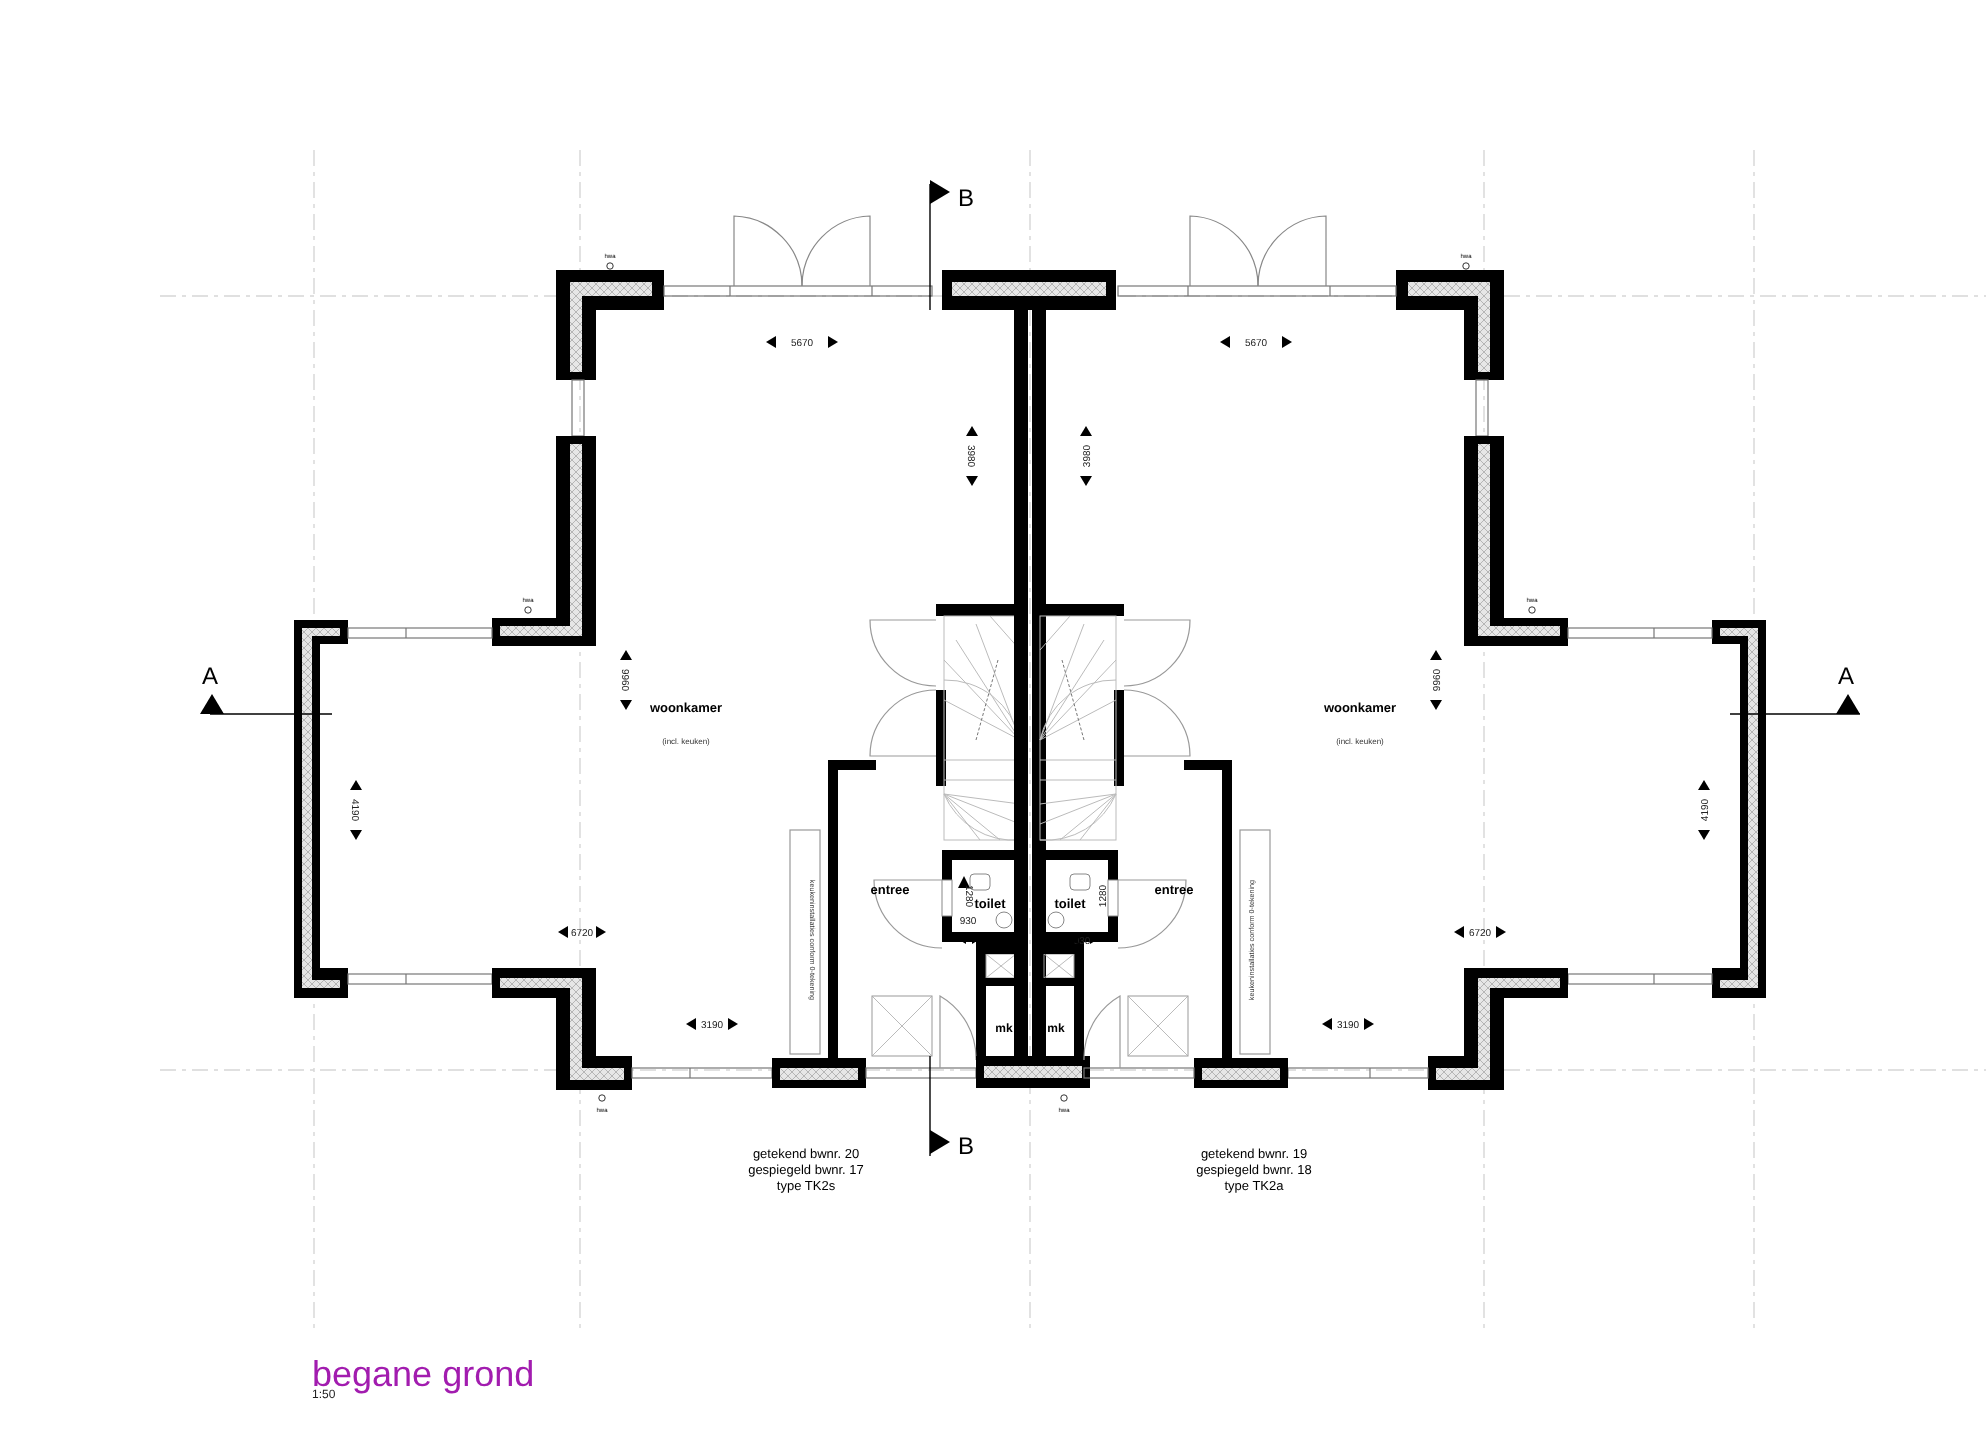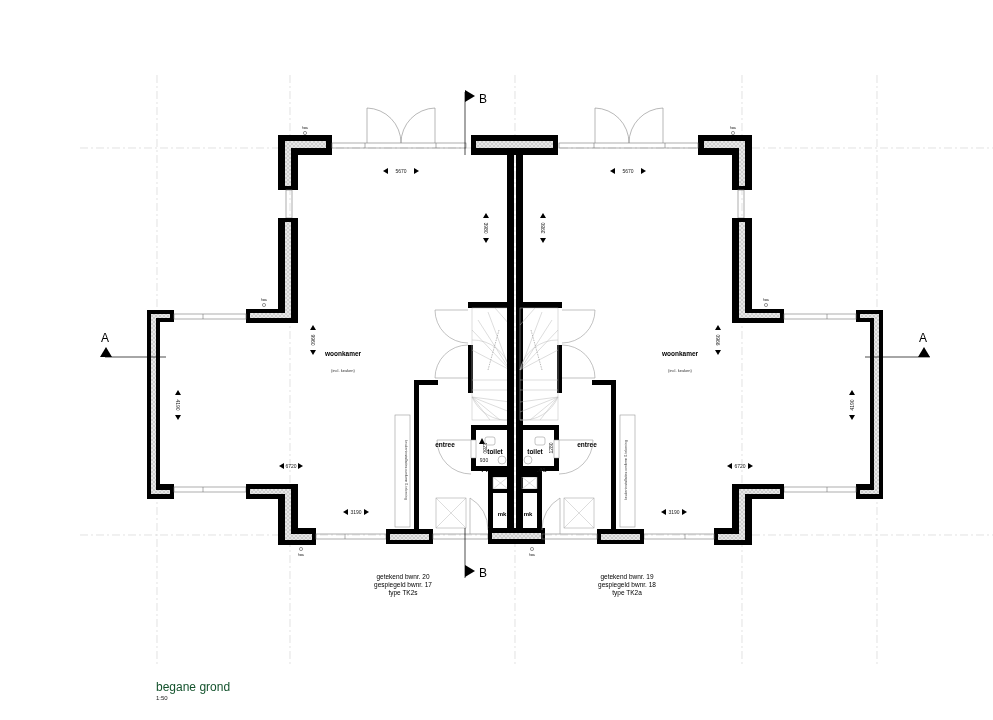--- a/index.html
+++ b/index.html
@@ -1,20 +1,20 @@
 <!DOCTYPE html>
 <html><head>
 <meta charset="utf-8">
 <style>
   html, body { margin:0; padding:0; background:#ffffff; }
   body { width:993px; height:720px; position:relative; overflow:hidden; font-family:"Liberation Sans", sans-serif; }
   svg { position:absolute; left:0; top:0; }
   .lbl { font-family:"Liberation Sans", sans-serif; }
   .title-block { position:absolute; left:156px; top:681px; }
-  .title-main { font-size:12px; color:#14532d; line-height:13px; }
+  .title-main { font-size:18px; color:#a21caf; line-height:13px; }
   .title-scale { font-size:6px; color:#222; line-height:8px; }
 </style>
 </head>
 <body>
 
 <svg width="993" height="720" viewBox="0 0 993 720">
   <defs>
     <pattern id="ins" width="4" height="4" patternUnits="userSpaceOnUse">
       <rect width="4" height="4" fill="#e6e6e6"></rect>
       <path d="M0 4 L4 0 M0 0 L4 4" stroke="#b5b5b5" stroke-width="0.5"></path>

